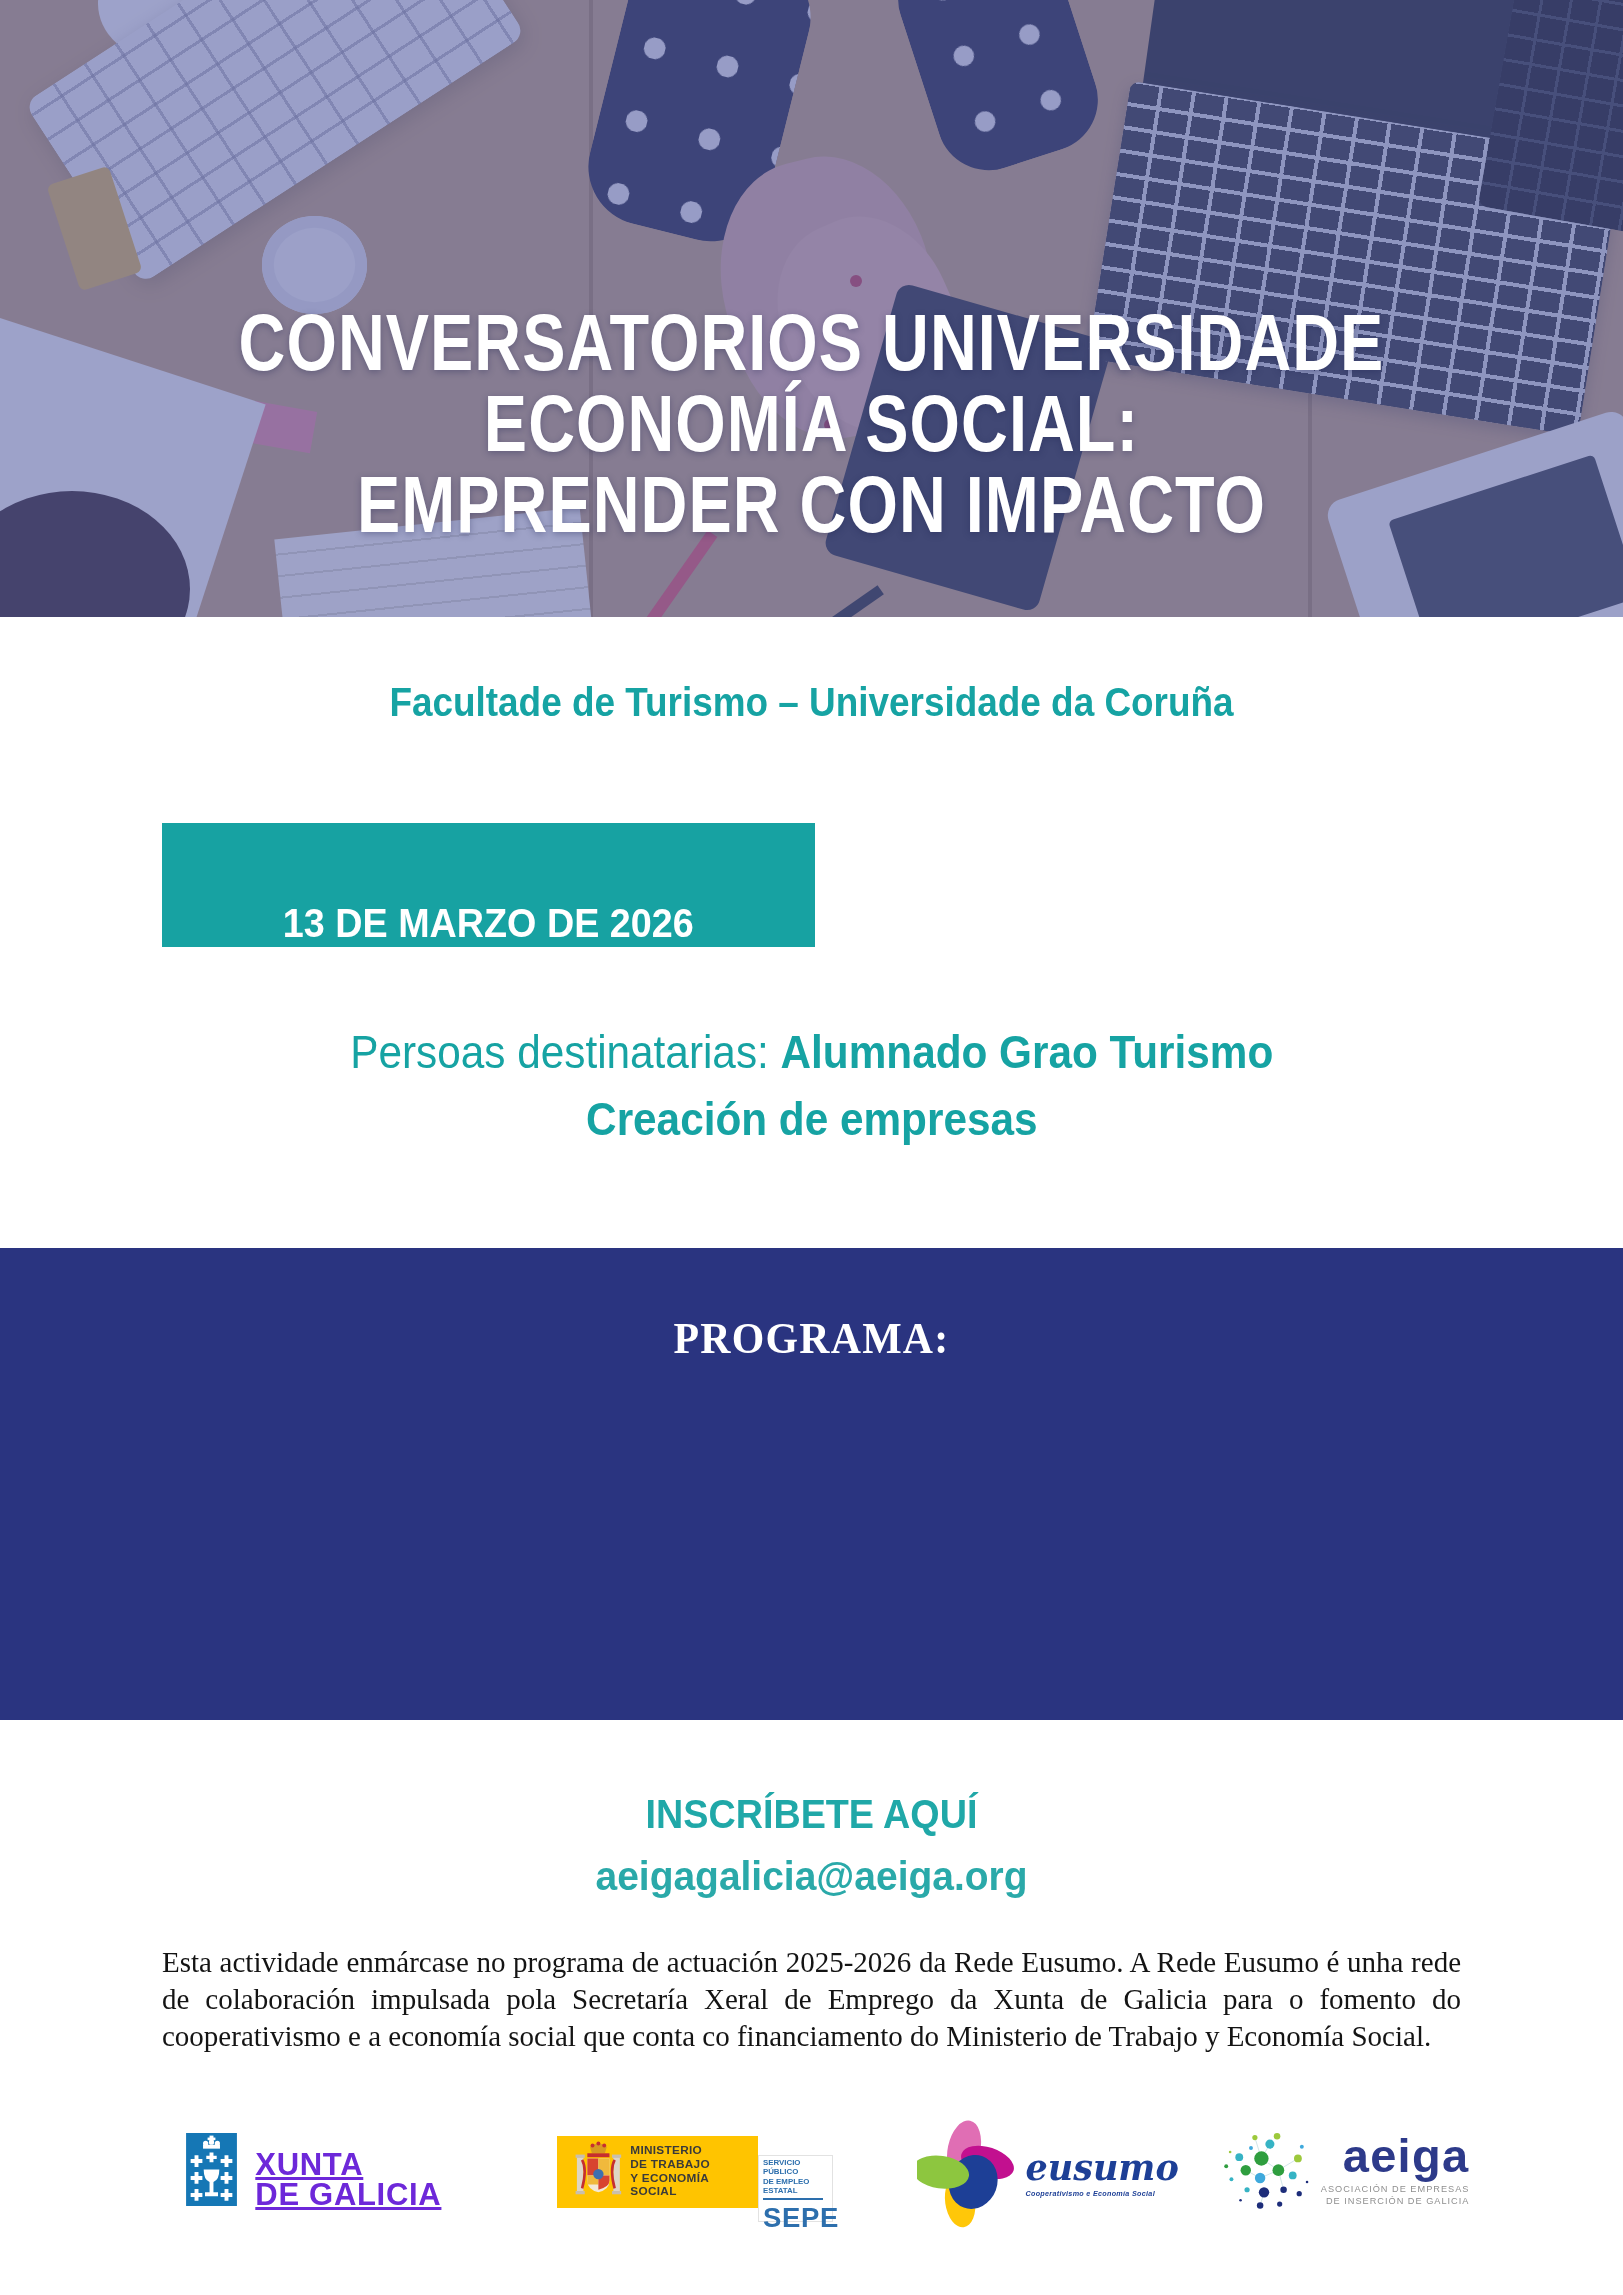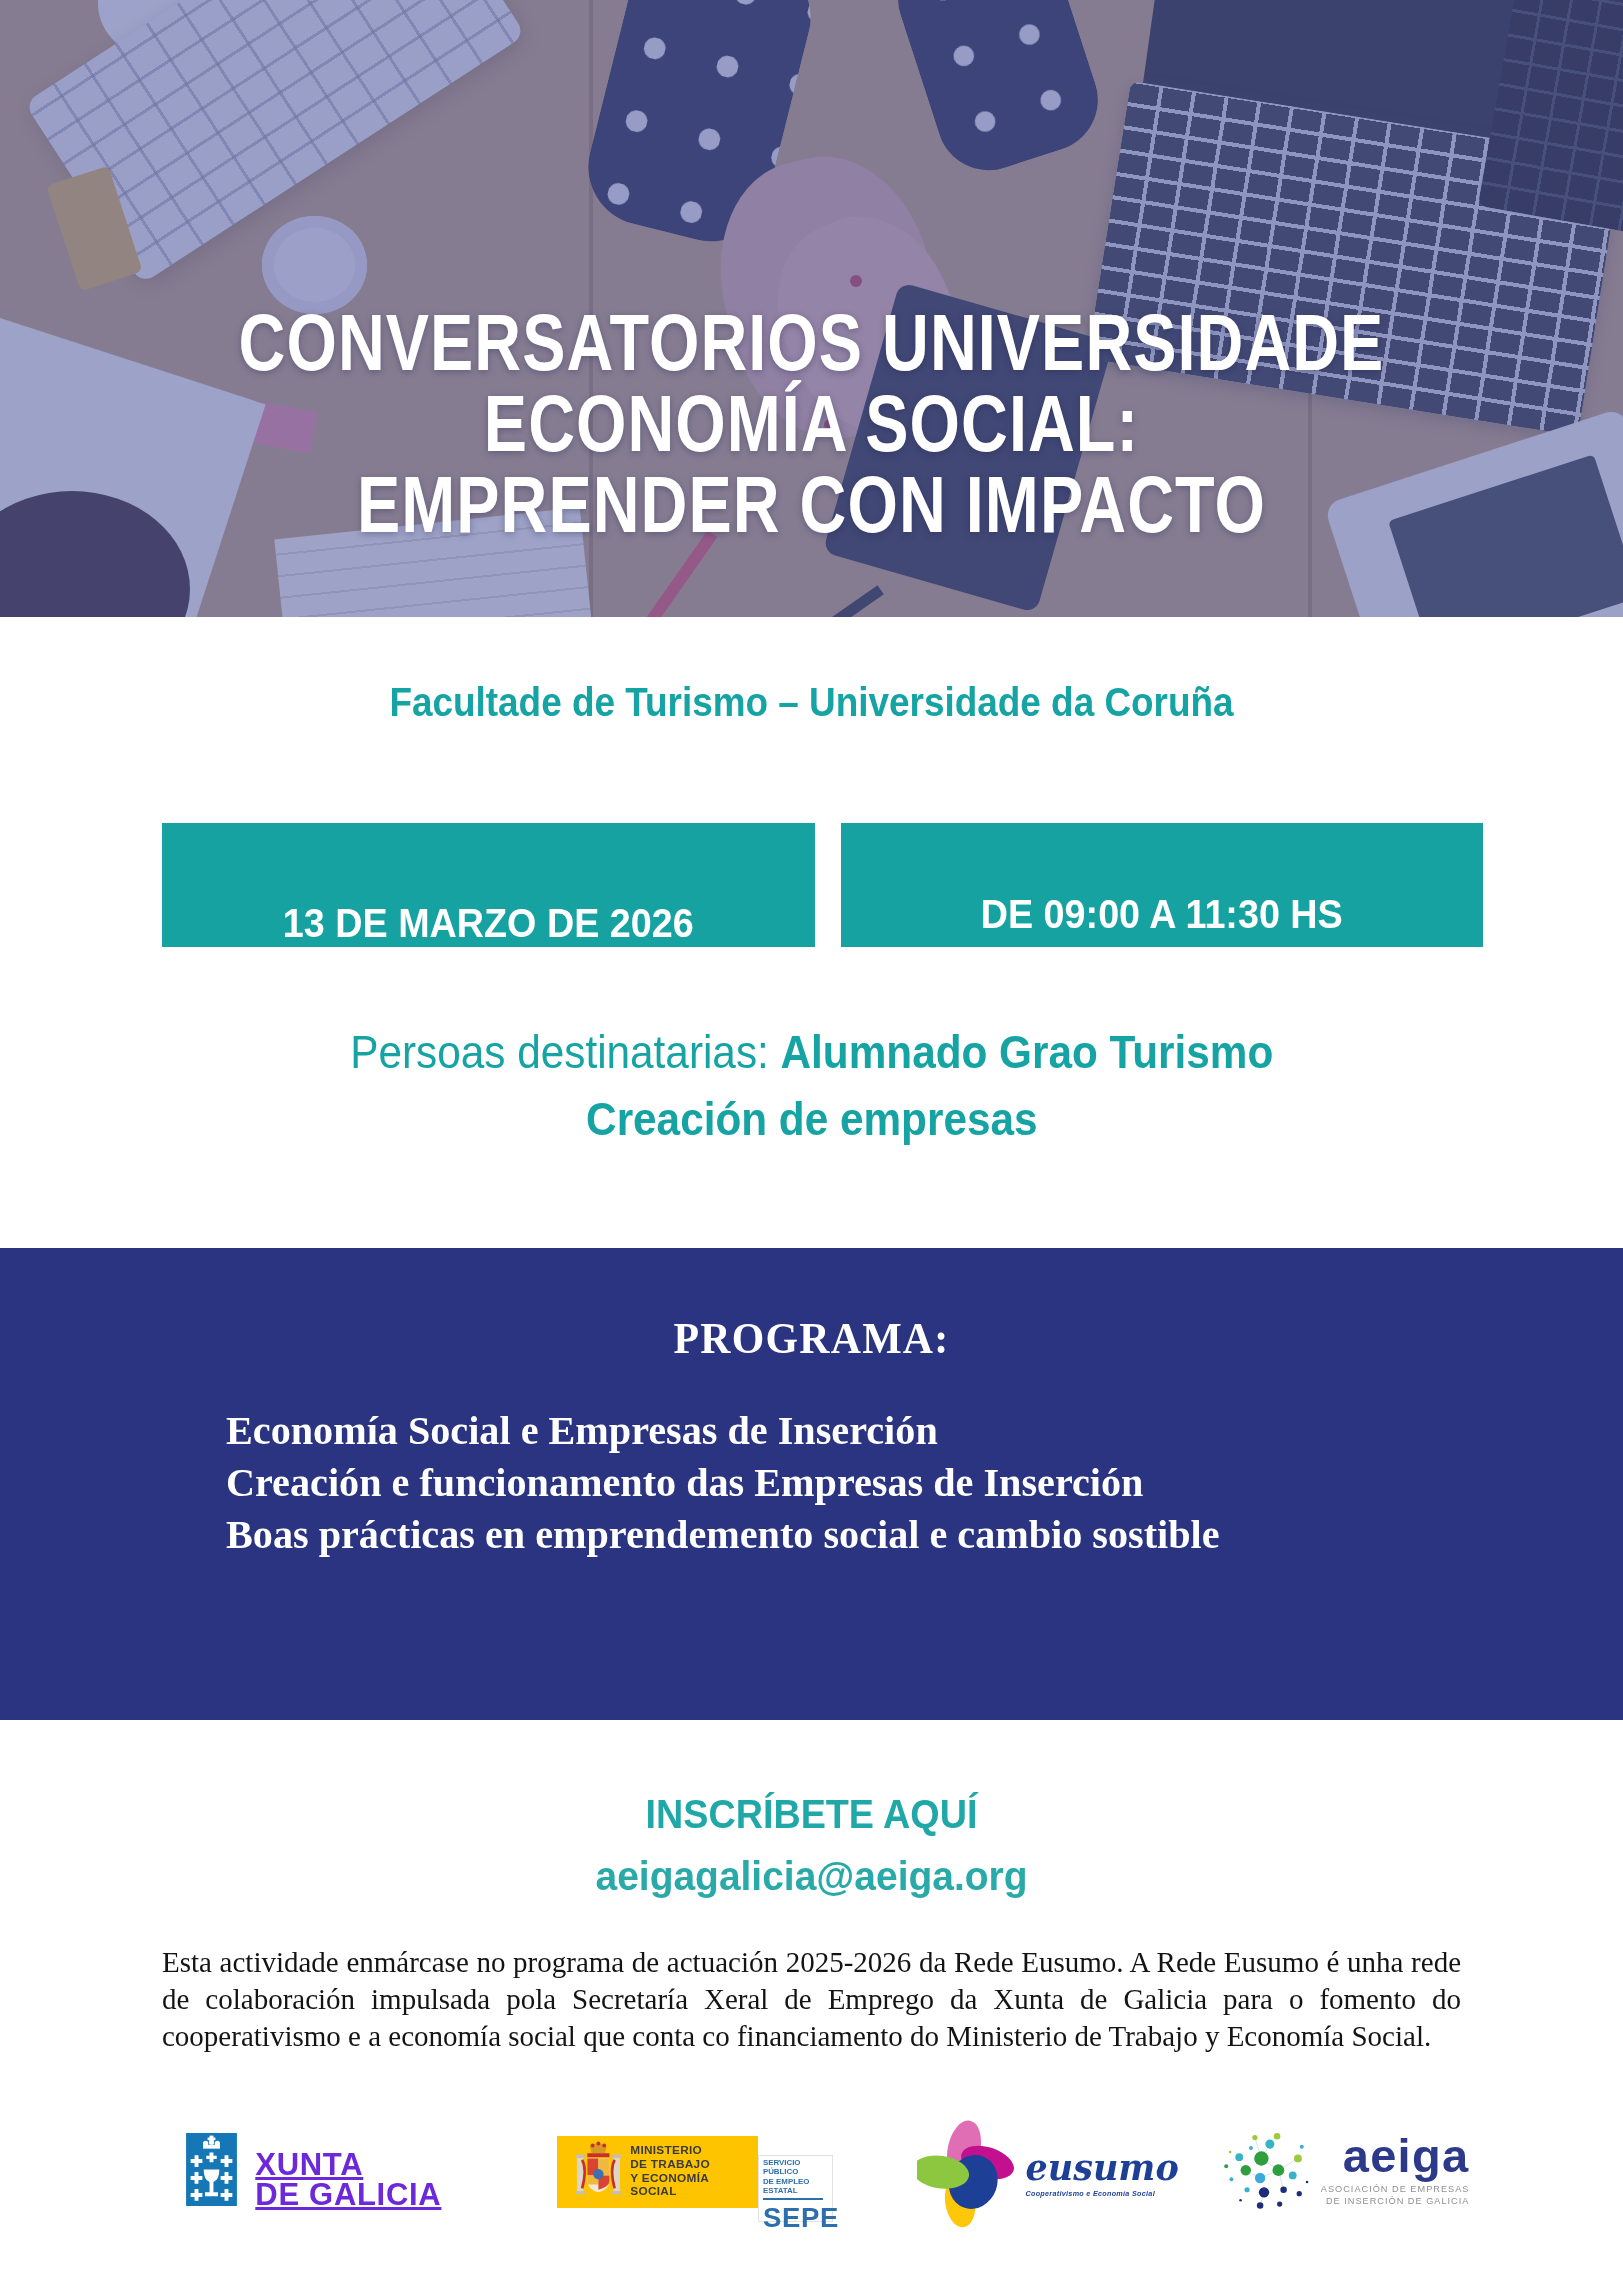--- a/index.html
+++ b/index.html
@@ -145,40 +145,32 @@
       <span class="tline">ECONOMÍA SOCIAL:</span>
       <span class="tline">EMPRENDER CON IMPACTO</span>
     </div>
   </div>
 
   <div class="sub">Facultade de Turismo – Universidade da Coruña</div>
 
   <div class="box box-date">
     <span class="box-label">13 DE MARZO DE 2026</span>
   </div>
-  <div class="box box-time">
-    <span class="box-label">DE 09:00 A 11:30 HS</span>
-  </div>
 
   <div class="aud aud1">
     <span class="aud-inner">
       <span class="lbl">Persoas destinatarias: </span><span class="val">Alumnado Grao Turismo</span>
     </span>
   </div>
   <div class="aud aud2">
     <span class="aud-inner">Creación de empresas</span>
   </div>
 
   <div class="band">
     <div class="band-h">PROGRAMA:</div>
-    <div class="band-list">
-      <div class="pitem">Economía Social e Empresas de Inserción</div>
-      <div class="pitem">Creación e funcionamento das Empresas de Inserción</div>
-      <div class="pitem">Boas prácticas en emprendemento social e cambio sostible</div>
-    </div>
   </div>
 
   <div class="ins-h">INSCRÍBETE AQUÍ</div>
   <div class="ins-e">aeigagalicia@aeiga.org</div>
 
   <div class="note">Esta actividade enmárcase no programa de actuación 2025-2026 da Rede Eusumo. A Rede Eusumo é unha rede de colaboración impulsada pola Secretaría Xeral de Emprego da Xunta de Galicia para o fomento do cooperativismo e a economía social que conta co financiamento do Ministerio de Trabajo y Economía Social.</div>
 
   <div class="logo-row">
 
     <div class="logo lg-xunta">

